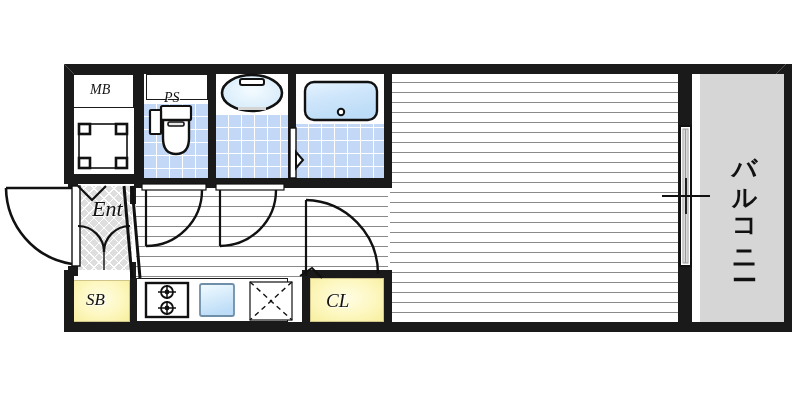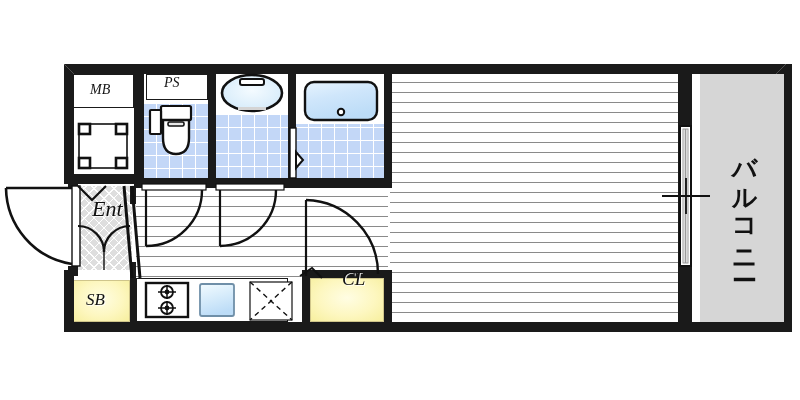--- a/index.html
+++ b/index.html
@@ -281,25 +281,25 @@
     </g>
 
     <g>
       <path d="M64 64 L74 74" stroke="#4d4d4d" stroke-width="1"></path>
       <path d="M786 64 L776 74" stroke="#4d4d4d" stroke-width="1"></path>
     </g>
   </svg>
 
   <div class="lbl lbl-mb" style="left:90px; top:82px;">MB</div>
 
-  <div class="lbl lbl-ps" style="left:164px; top:75px;">PS</div>
+  <div class="lbl lbl-ps" style="left:164px; top:90px;">PS</div>
 
   <div class="lbl lbl-ent" style="left:92px; top:196px;">Ent</div>
 
   <div class="lbl lbl-sb" style="left:86px; top:290px;">SB</div>
 
-  <div class="lbl lbl-cl" style="left:326px; top:268px;margin-left:16px;">CL</div>
+  <div class="lbl lbl-cl" style="left:326px; top:290px;">CL</div>
 
 
 
   <div class="lbl-balcony" style="left:728px; top:140px;">バルコニー</div>
 
 </div>
 
 </body></html>

